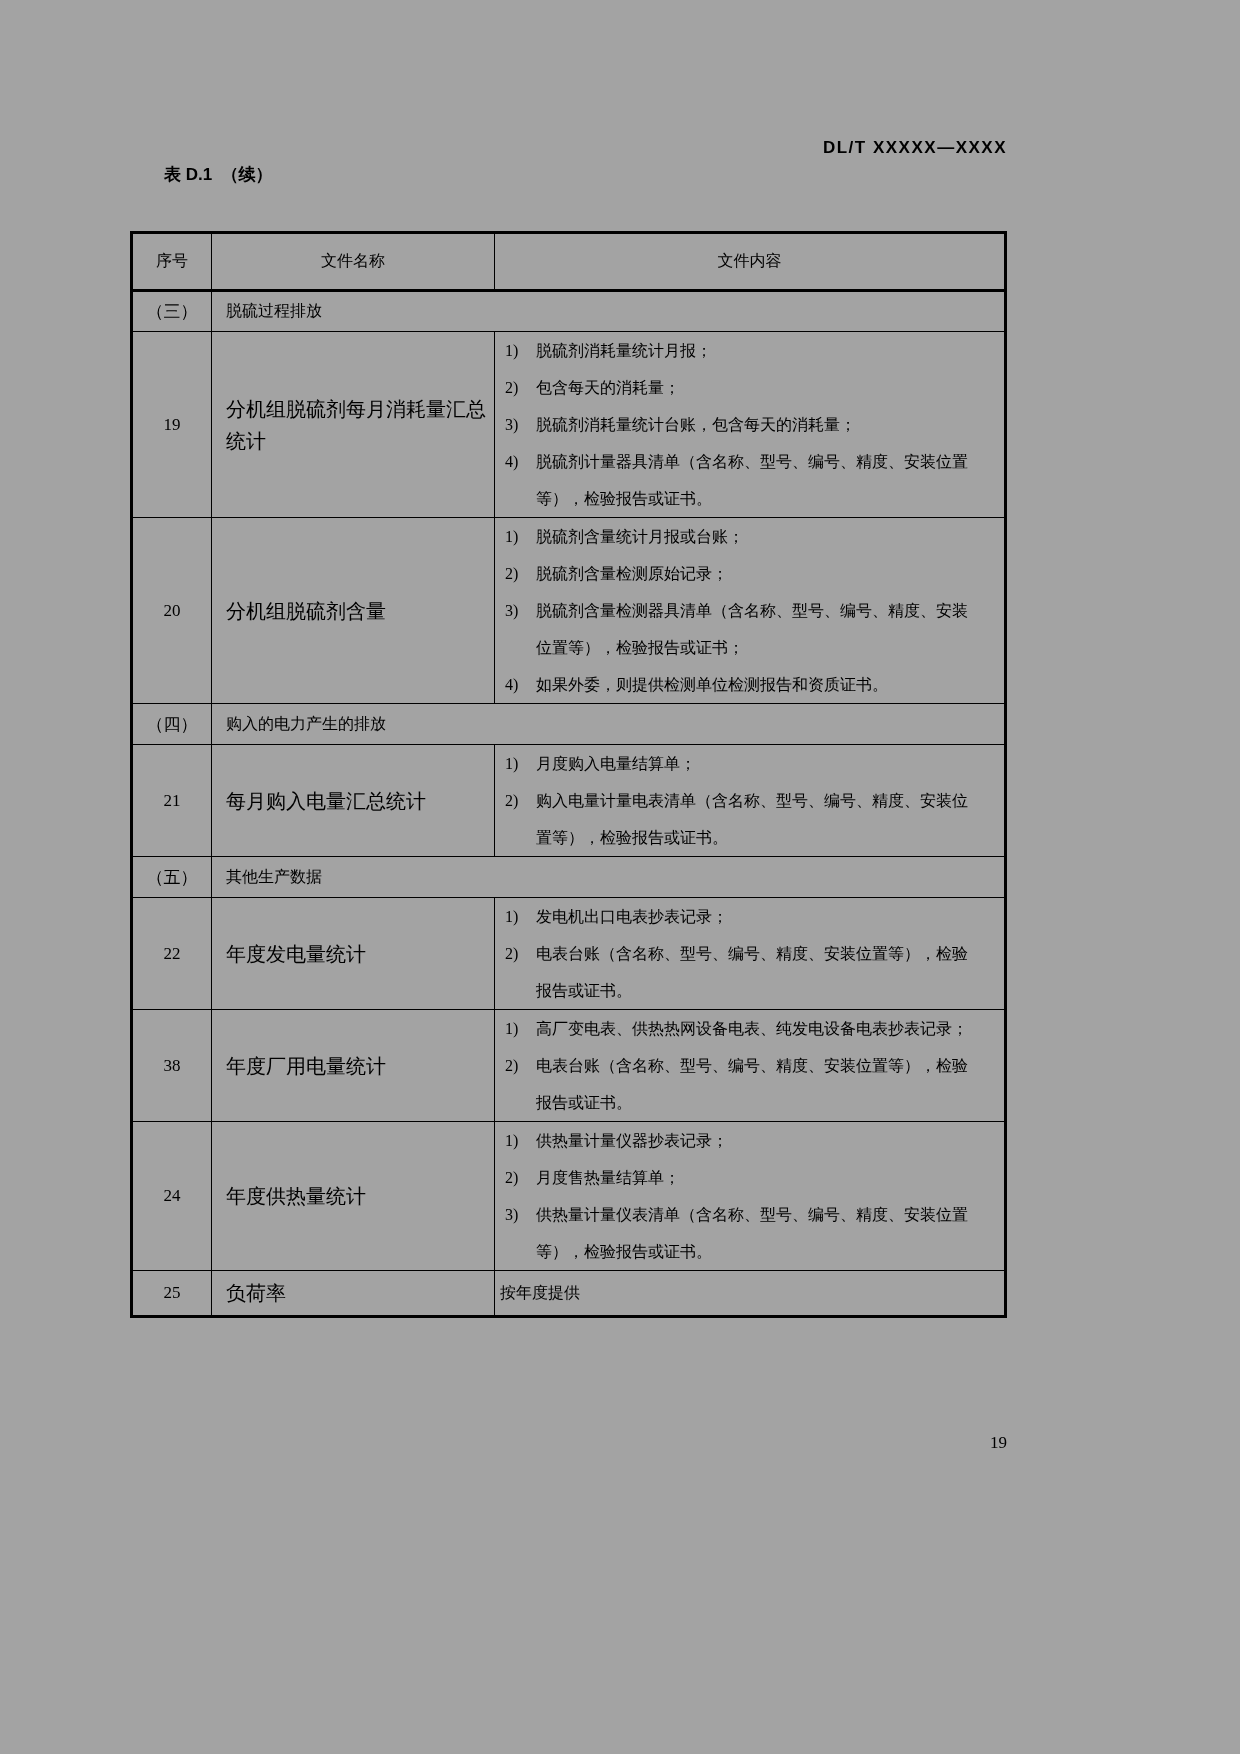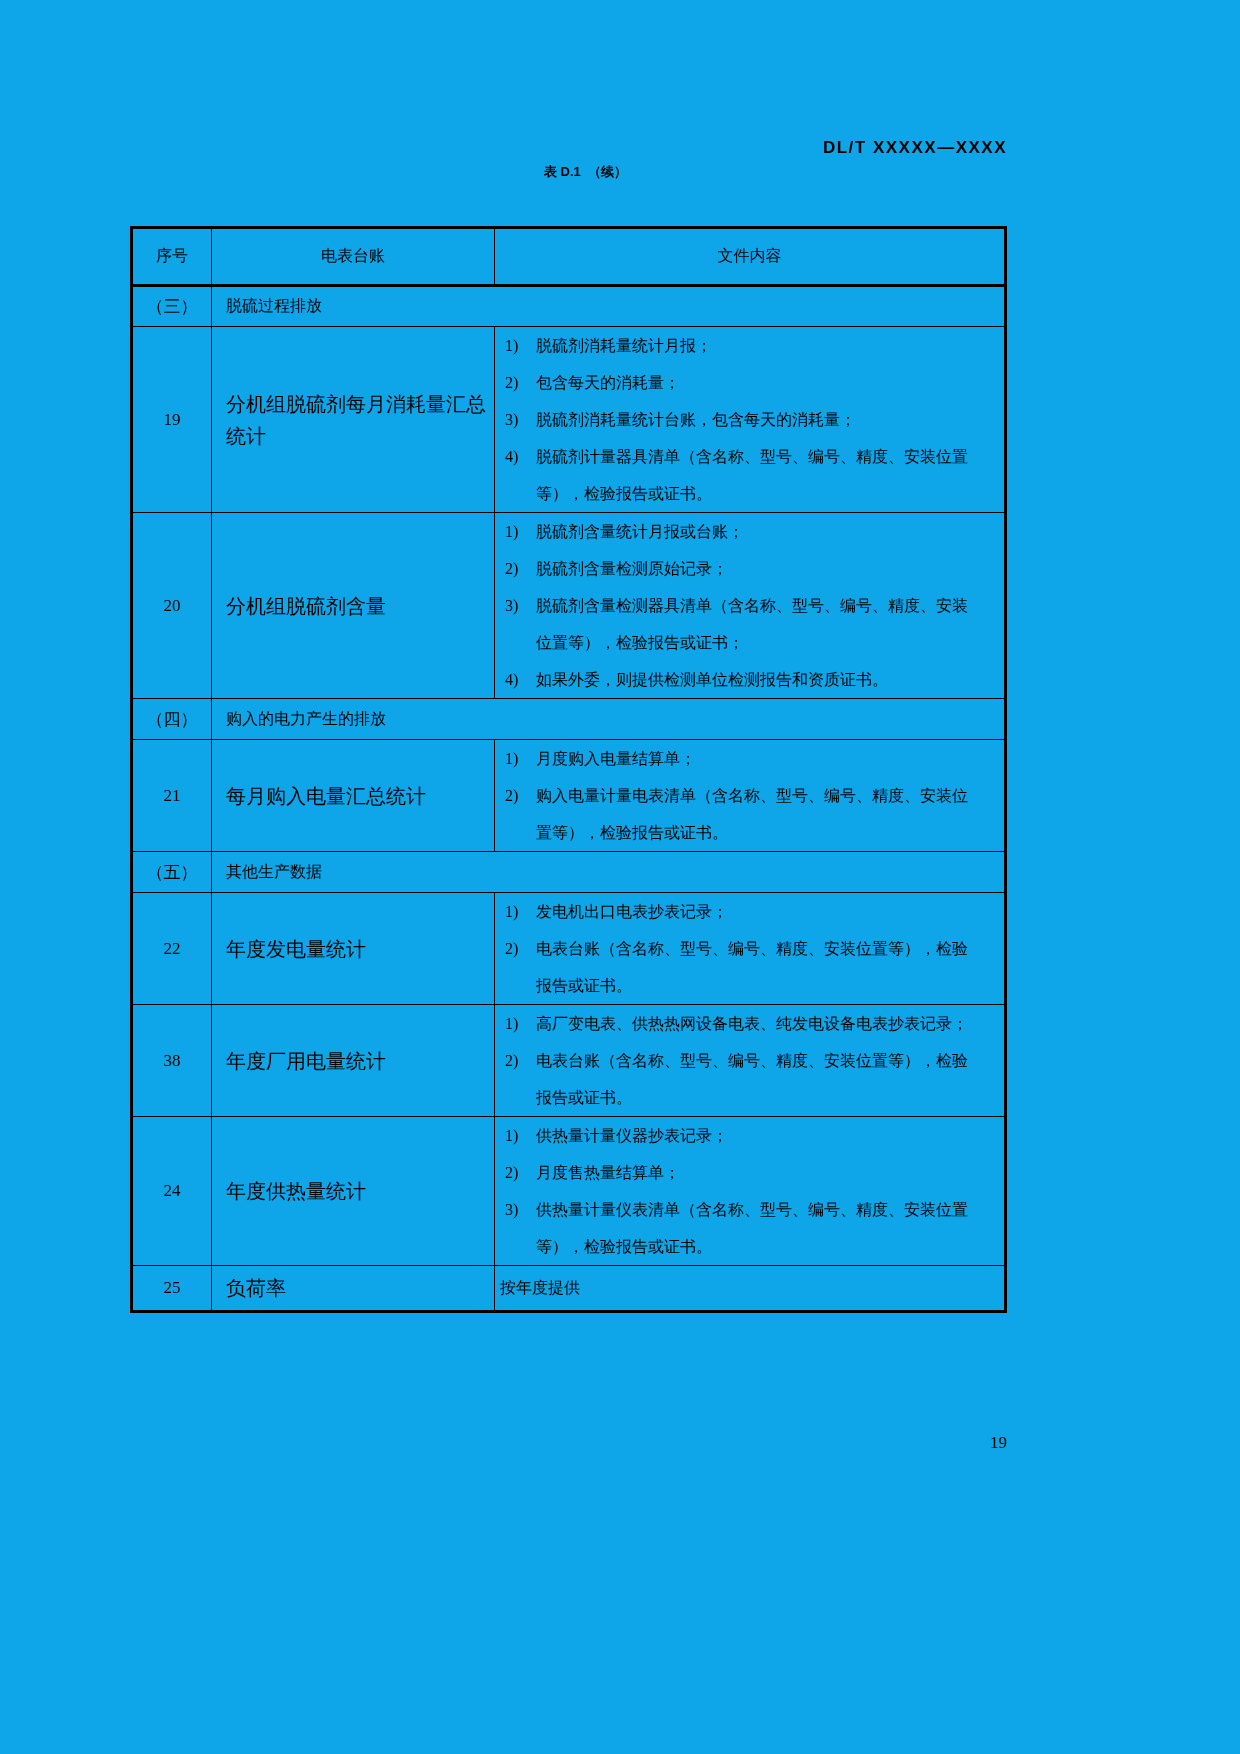--- a/index.html
+++ b/index.html
@@ -1,31 +1,31 @@
 <!DOCTYPE html>
 <html><head>
 <meta charset="utf-8">
 <style>
   * { margin:0; padding:0; box-sizing:border-box; }
   html,body { background:#e8e8e8; }
   body { font-family:"Liberation Serif","DejaVu Serif",serif; color:#000; }
   .page {
     position:relative; width:1240px; height:1754px;
-    background:#0ea5e9; margin:0 auto; overflow:hidden;
+    background:#a3a3a3; margin:0 auto; overflow:hidden;
   }
   .content { position:absolute; left:130px; top:0; width:877px; }
   .std-code {
     margin-top:138px; text-align:right;
     font-family:"Liberation Sans","DejaVu Sans",sans-serif;
     font-size:17px; font-weight:600; letter-spacing:1.5px;
   }
   .caption {
-    margin-top:5px; text-align:center; padding-left:34px;
+    margin-top:5px; text-align:left; padding-left:34px;
     font-family:"Liberation Sans","DejaVu Sans",sans-serif;
-    font-size:13px; font-weight:700; white-space:pre;
+    font-size:17px; font-weight:700; white-space:pre;
   }
   table.doc-table {
     margin-top:45px; width:877px; table-layout:fixed;
     border-collapse:collapse; border:3px solid #000;
   }
   .doc-table col.col-no   { width:80px; }
   .doc-table col.col-name { width:283px; }
   .doc-table td, .doc-table th { border:1px solid #000; vertical-align:middle; }
   .doc-table thead th {
     height:58px; font-weight:400; font-size:16px;
@@ -56,21 +56,21 @@
 
     <table class="doc-table">
       <colgroup>
         <col class="col-no">
           <col class="col-name">
           <col class="col-content">
       </colgroup>
       <thead>
         <tr>
           <th>序号</th>
-          <th>电表台账</th>
+          <th>文件名称</th>
           <th>文件内容</th>
         </tr>
       </thead>
       <tbody>
           <tr>
             <td class="c-no">（三）</td>
             <td class="c-section" colspan="2">脱硫过程排放</td>
           </tr>
           <tr>
             <td class="c-no">19</td>

